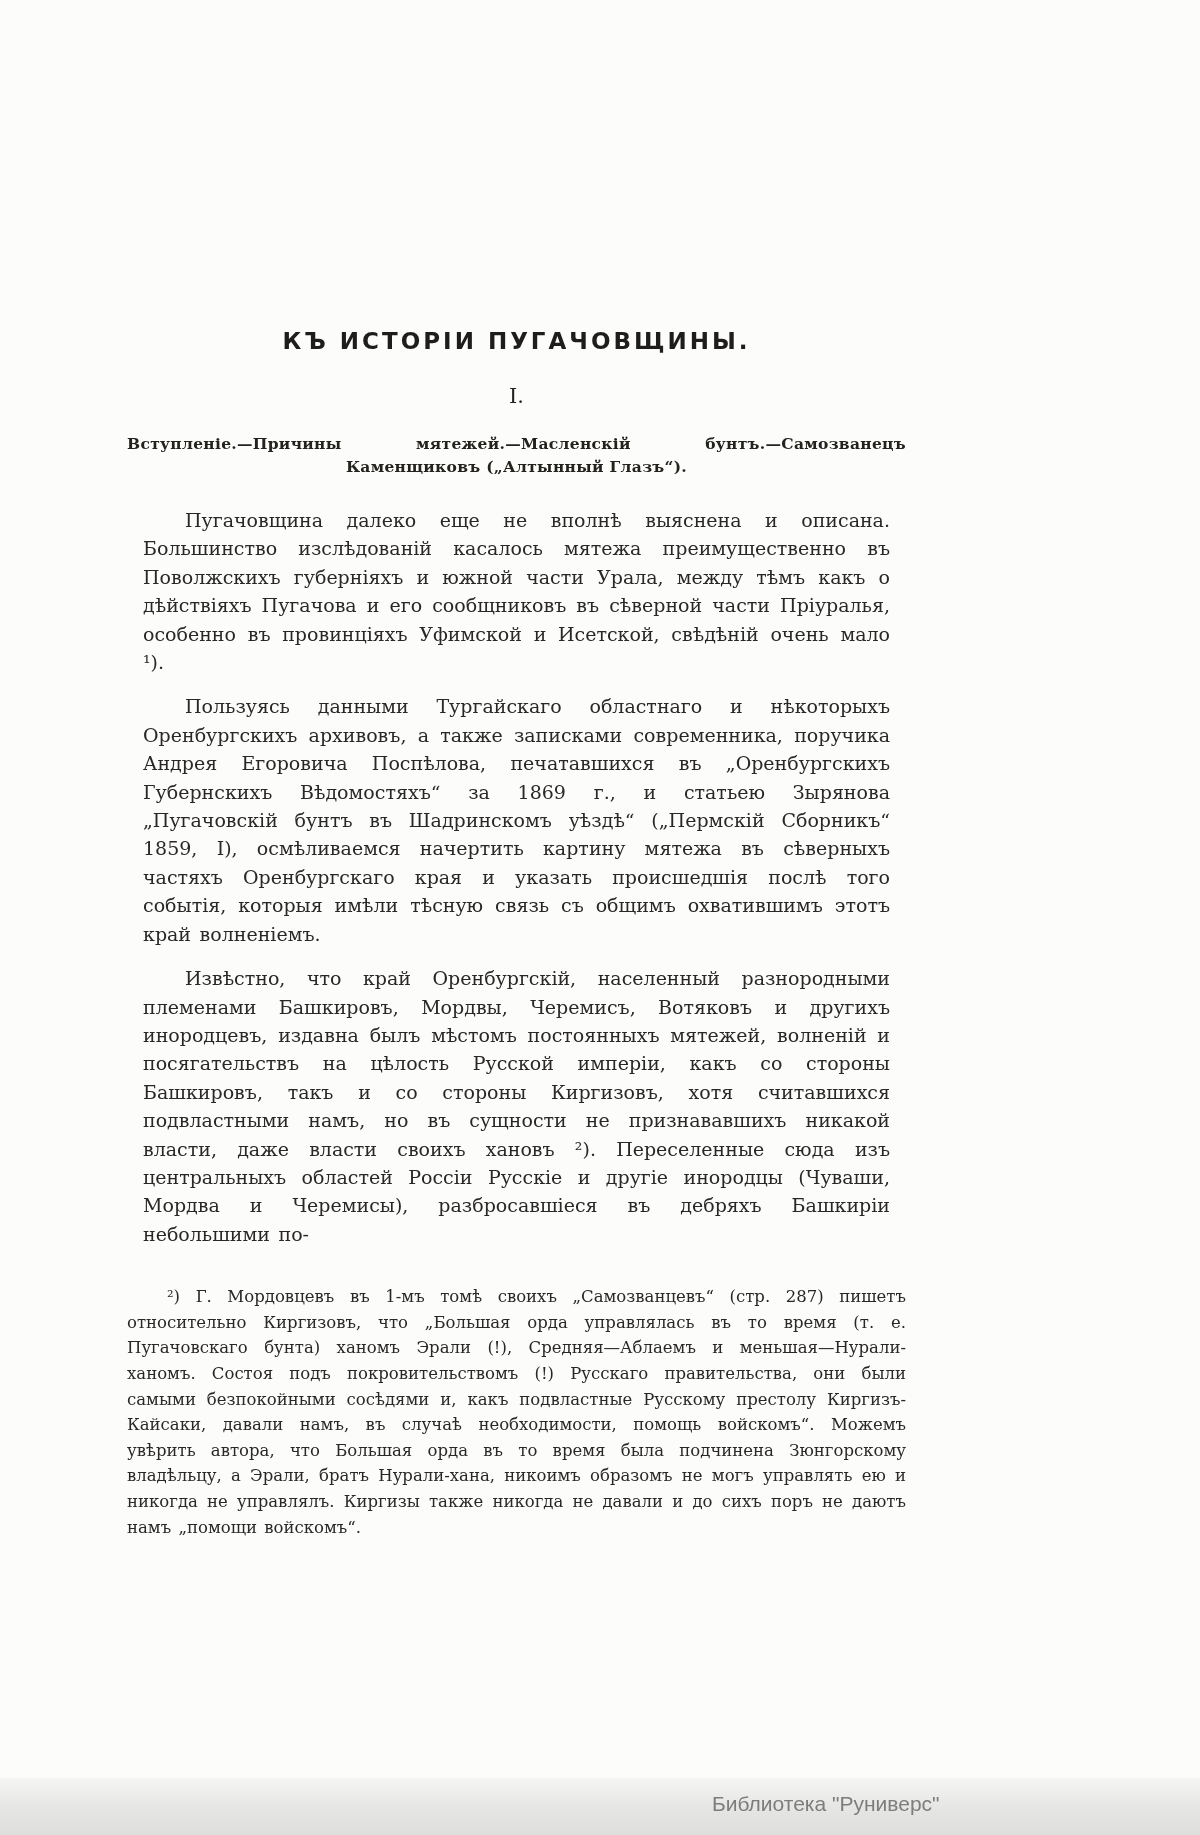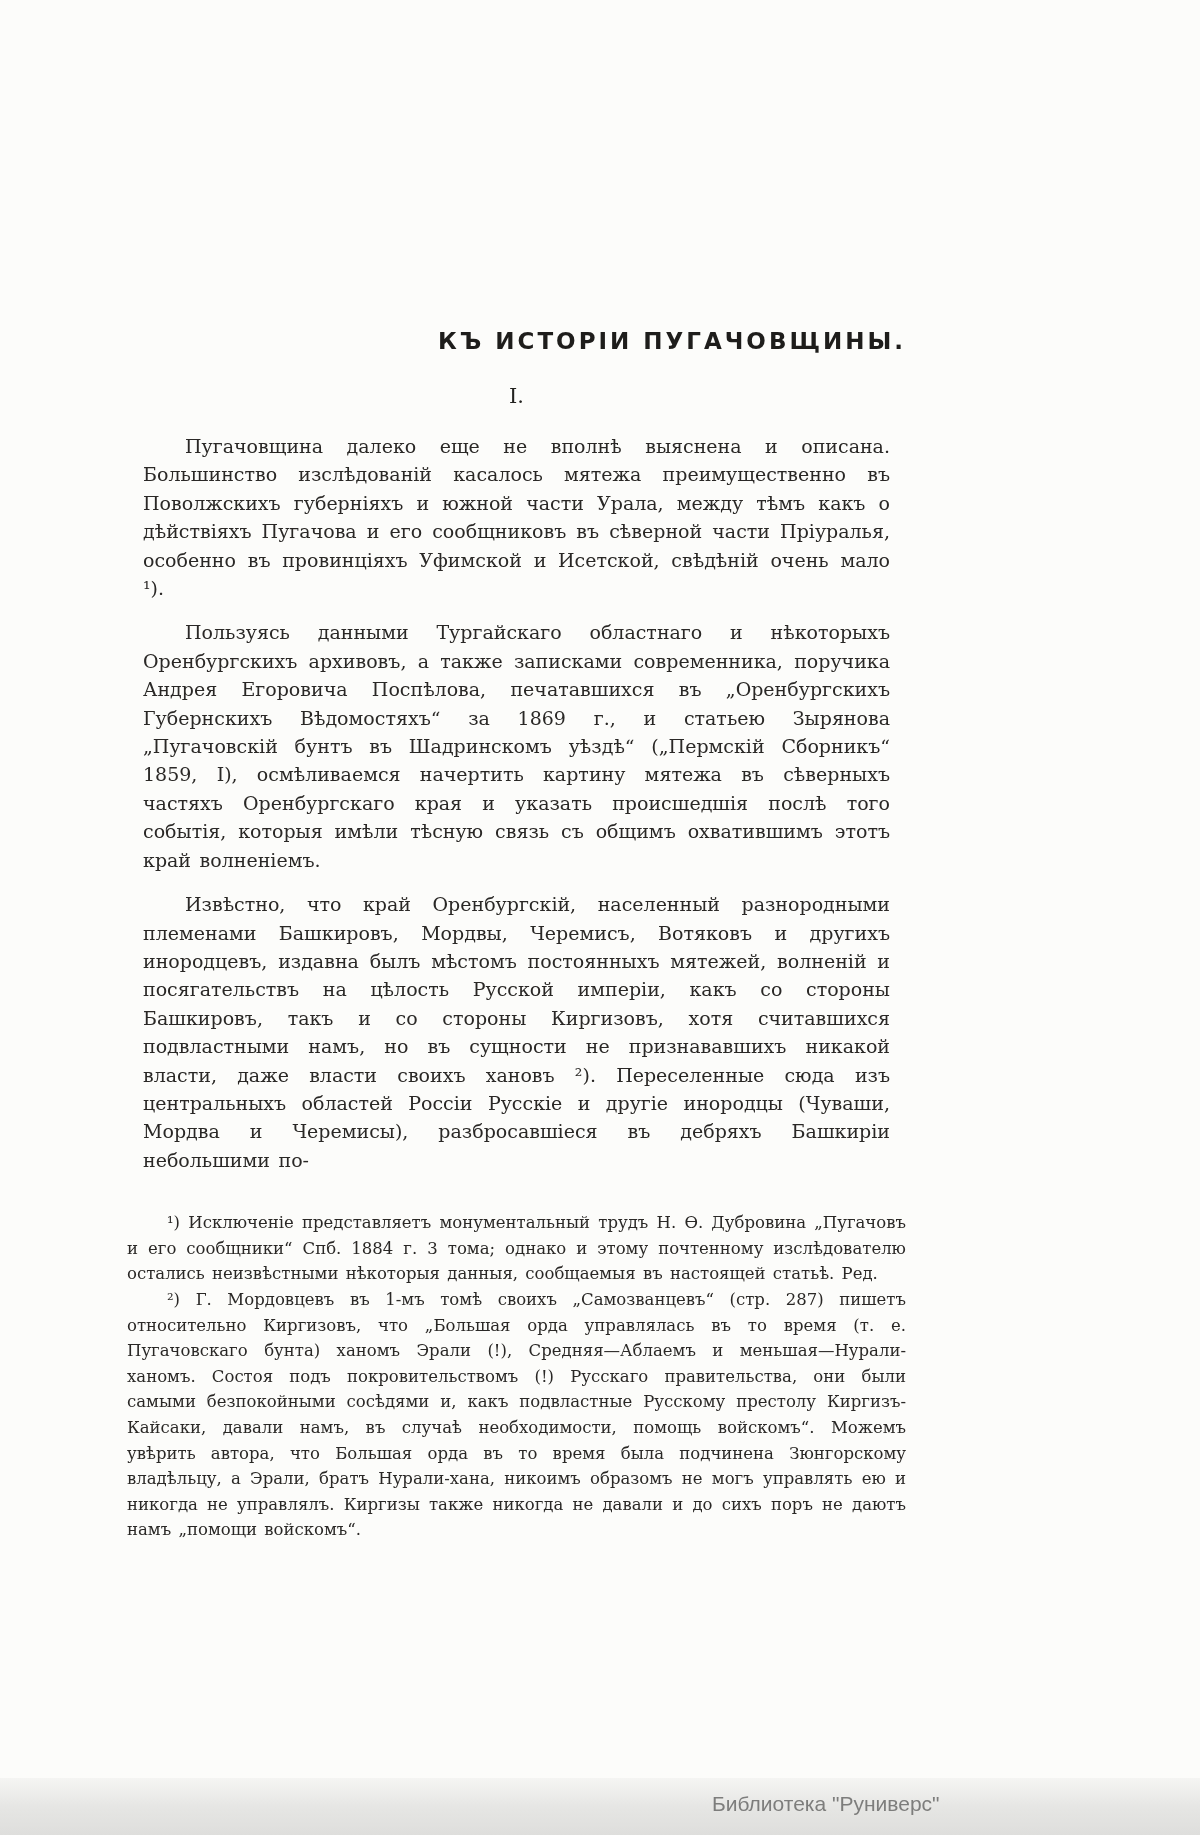--- a/index.html
+++ b/index.html
@@ -17,21 +17,21 @@
 
   .text-block {
     position: absolute;
     left: 127px;
     top: 328px;
     width: 779px;
   }
 
   .title {
     margin: 0 0 30px 0;
-    text-align: right;
+    text-align: center;
     font-family: "DejaVu Sans", sans-serif;
     font-weight: bold;
     font-size: 23px;
     letter-spacing: 3px;
     color: #1e1d1b;
   }
 
   .chapter {
     text-align: center;
     font-size: 21px;
@@ -90,24 +90,24 @@
     color: #7d7d7c;
   }
 </style>
 </head>
 <body>
 
 <div class="page">
   <main class="text-block">
     <h1 class="title">КЪ ИСТОРІИ ПУГАЧОВЩИНЫ.</h1>
     <div class="chapter">I.</div>
+    <p class="epigraph">Вступленіе.—Причины мятежей.—Масленскій бунтъ.—Самозванецъ Каменщиковъ („Алтынный Глазъ“).</p>
     <p class="body-para">Пугачовщина далеко еще не вполнѣ выяснена и описана. Большинство изслѣдованій касалось мятежа преимущественно въ Поволжскихъ губерніяхъ и южной части Урала, между тѣмъ какъ о дѣйствіяхъ Пугачова и его сообщниковъ въ сѣверной части Пріуралья, особенно въ провинціяхъ Уфимской и Исетской, свѣдѣній очень мало ¹).</p>
     <p class="body-para">Пользуясь данными Тургайскаго областнаго и нѣкоторыхъ Оренбургскихъ архивовъ, а также записками современника, поручика Андрея Егоровича Поспѣлова, печатавшихся въ „Оренбургскихъ Губернскихъ Вѣдомостяхъ“ за 1869 г., и статьею Зырянова „Пугачовскій бунтъ въ Шадринскомъ уѣздѣ“ („Пермскій Сборникъ“ 1859, I), осмѣливаемся начертить картину мятежа въ сѣверныхъ частяхъ Оренбургскаго края и указать происшедшія послѣ того событія, которыя имѣли тѣсную связь съ общимъ охватившимъ этотъ край волненіемъ.</p>
     <p class="body-para">Извѣстно, что край Оренбургскій, населенный разнородными племенами Башкировъ, Мордвы, Черемисъ, Вотяковъ и другихъ инородцевъ, издавна былъ мѣстомъ постоянныхъ мятежей, волненій и посягательствъ на цѣлость Русской имперіи, какъ со стороны Башкировъ, такъ и со стороны Киргизовъ, хотя считавшихся подвластными намъ, но въ сущности не признававшихъ никакой власти, даже власти своихъ хановъ ²). Переселенные сюда изъ центральныхъ областей Россіи Русскіе и другіе инородцы (Чуваши, Мордва и Черемисы), разбросавшіеся въ дебряхъ Башкиріи небольшими по-</p>
     <section class="footnotes">
-      <p class="footnote">¹) Исключеніе представляетъ монументальный трудъ Н. Ѳ. Дубровина „Пугачовъ и его сообщники“ Спб. 1884 г. 3 тома; однако и этому почтенному изслѣдователю остались неизвѣстными нѣкоторыя данныя, сообщаемыя въ настоящей статьѣ. Ред.</p>
       <p class="footnote">²) Г. Мордовцевъ въ 1-мъ томѣ своихъ „Самозванцевъ“ (стр. 287) пишетъ относительно Киргизовъ, что „Большая орда управлялась въ то время (т. е. Пугачовскаго бунта) ханомъ Эрали (!), Средняя—Аблаемъ и меньшая—Нурали-ханомъ. Состоя подъ покровительствомъ (!) Русскаго правительства, они были самыми безпокойными сосѣдями и, какъ подвластные Русскому престолу Киргизъ-Кайсаки, давали намъ, въ случаѣ необходимости, помощь войскомъ“. Можемъ увѣрить автора, что Большая орда въ то время была подчинена Зюнгорскому владѣльцу, а Эрали, братъ Нурали-хана, никоимъ образомъ не могъ управлять ею и никогда не управлялъ. Киргизы также никогда не давали и до сихъ поръ не даютъ намъ „помощи войскомъ“.</p>
     </section>
   </main>
   <footer class="scan-footer">
     <span class="watermark">Библиотека "Руниверс"</span>
   </footer>
 </div>
 
 </body></html>

